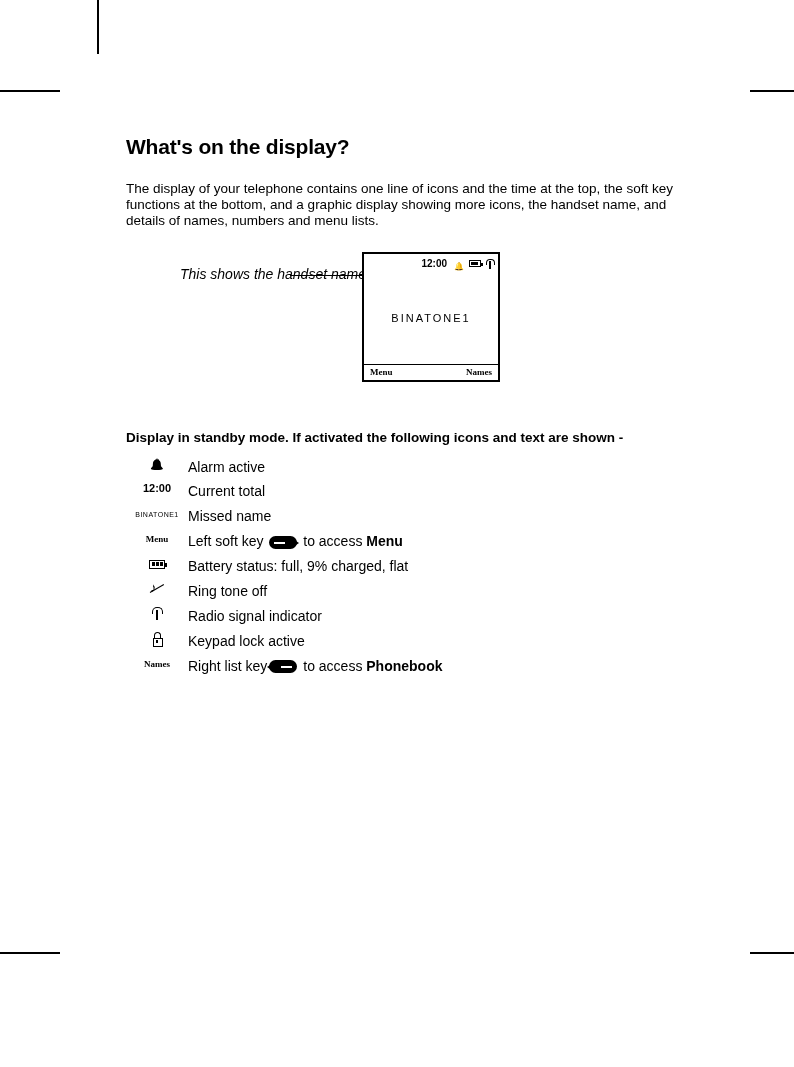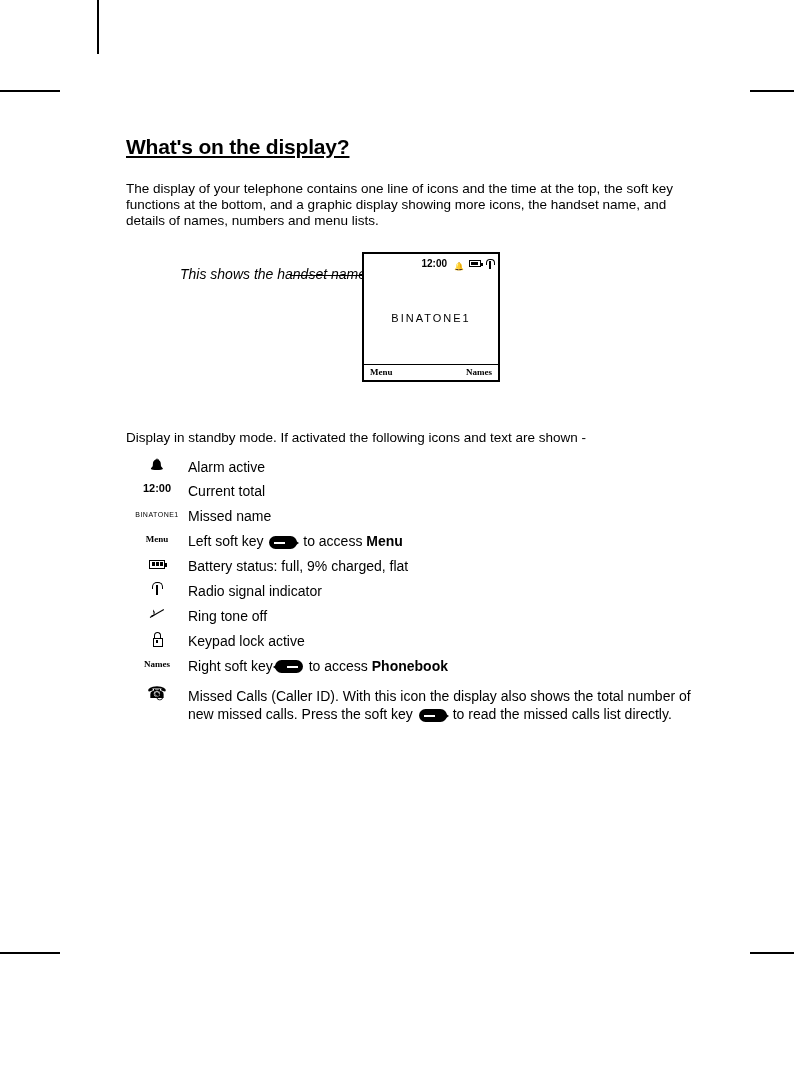--- a/index.html
+++ b/index.html
@@ -13,21 +13,21 @@
     height: 1067px;
     position: relative;
   }
   .crop-tl-h { position:absolute; top:90px; left:0; width:60px; height:1.5px; background:#000; }
   .crop-tl-v { position:absolute; top:0; left:97px; width:1.5px; height:54px; background:#000; }
   .crop-tr-h { position:absolute; top:90px; right:0; width:44px; height:1.5px; background:#000; }
   .crop-bl-h { position:absolute; top:952px; left:0; width:60px; height:1.5px; background:#000; }
   .crop-br-h { position:absolute; top:952px; right:0; width:44px; height:1.5px; background:#000; }
 
   .page { position:absolute; left:126px; top:135px; width:570px; }
-  .heading { font-size:21px; font-weight:900; margin:0 0 22px 0; letter-spacing:-0.2px;text-decoration:underline; }
+  .heading { font-size:21px; font-weight:900; margin:0 0 22px 0; letter-spacing:-0.2px; }
   .intro { font-size:13.5px; line-height:1.2; margin:0 0 22px 0; }
 
   .diagram-area { position:relative; height:150px; margin-left:36px; margin-bottom:28px; }
   .callout { position:absolute; left:10px; top:14px; font-style:italic; font-size:14px; line-height:1.2;margin-left:8px; }
   .callout-line { position:absolute; left:128px; top:23px; width:80px; height:1.5px; background:#000; }
   .callout-arrow { position:absolute; left:206px; top:18px; width:0; height:0; border-left:8px solid #000; border-top:5px solid transparent; border-bottom:5px solid transparent; }
 
   .screen {
     position:absolute; left:200px; top:0; width:138px; height:130px;
     border:2px solid #000; background:#fff;
@@ -38,21 +38,21 @@
   .ico-batt { display:inline-block; width:12px; height:7px; border:1.2px solid #000; position:relative; }
   .ico-batt::after { content:""; position:absolute; right:-3px; top:1.5px; width:2px; height:3px; background:#000; }
   .ico-batt .fill { position:absolute; left:1px; top:1px; bottom:1px; width:7px; background:#000; }
   .ico-ant { display:inline-block; width:8px; height:10px; position:relative; }
   .ico-ant::before { content:""; position:absolute; left:3px; top:2px; width:1.5px; height:8px; background:#000; }
   .ico-ant::after { content:""; position:absolute; left:0; top:0; width:7px; height:5px; border:1.2px solid #000; border-bottom:none; border-radius:4px 4px 0 0; }
   .screen-name { text-align:center; font-size:11px; letter-spacing:2px; margin-top:40px; font-family: Arial, sans-serif; }
   .screen-bottom { position:absolute; bottom:0; left:0; right:0; height:16px; border-top:1.5px solid #000; display:flex; justify-content:space-between; padding:0 6px; align-items:center; }
   .softkey { font-size:9px; font-family: "Times New Roman", serif; font-weight:bold; }
 
-  .subheading { font-size:13.5px; font-weight:normal; margin:0 0 10px 0; }
+  .subheading { font-size:13.5px; font-weight:bold; margin:0 0 10px 0; }
   .icon-table { display:table; width:100%; }
   .irow { display:table-row; }
   .icell-icon { display:table-cell; width:62px; text-align:center; vertical-align:top; padding:3px 0; font-size:11px; }
   .icell-desc { display:table-cell; vertical-align:top; padding:3px 0; font-size:14px; line-height:1.35; }
   .bold { font-weight:bold; }
 
   .ico-bell::before { content:"🔔"; font-size:11px; color:#000; filter: grayscale(1) brightness(0);}
   .time-lbl { font-size:11px; font-weight:900; }
   .binatone-lbl { font-size:7px; letter-spacing:0.5px; font-family: Arial; }
   .menu-lbl { font-size:9px; font-family:"Times New Roman",serif; font-weight:bold; }
@@ -154,43 +154,37 @@
         <span>Left soft key </span><span class="softbtn-l"></span><span> to access </span><span class="bold">Menu</span>
       </div>
     </div>
 
     <div class="irow">
       <div class="icell-icon"><span class="ico-batt-lg"><span class="f1"></span><span class="f2"></span><span class="f3"></span></span></div>
       <div class="icell-desc">Battery status: full, 9% charged, flat</div>
     </div>
 
     <div class="irow">
-      <div class="icell-icon"><span class="ico-ant-lg"></span></div>
-      <div class="icell-desc">Radio signal indicator</div>
+      <div class="icell-icon"><span class="ico-ringoff"></span></div>
+      <div class="icell-desc">Ring tone off</div>
     </div>
 
     <div class="irow">
-      <div class="icell-icon"><span class="ico-ringoff"></span></div>
-      <div class="icell-desc">Ring tone off</div>
+      <div class="icell-icon"><span class="ico-ant-lg"></span></div>
+      <div class="icell-desc">Radio signal indicator</div>
     </div>
 
     <div class="irow">
       <div class="icell-icon"><span class="ico-lock"><span class="dot"></span></span></div>
       <div class="icell-desc">Keypad lock active</div>
     </div>
 
     <div class="irow">
       <div class="icell-icon"><span class="menu-lbl">Names</span></div>
       <div class="icell-desc">
-        <span>Right soft key</span><span class="softbtn-r"></span><span> to access </span><span class="bold">Phonebook</span>
+        <span>Right list key</span><span class="softbtn-r"></span><span> to access </span><span class="bold">Phonebook</span>
       </div>
     </div>
 
-    <div class="irow mc-row">
-      <div class="icell-icon"><span class="ico-phone"></span></div>
-      <div class="icell-desc">
-        <span>Missed Calls (Caller ID). With this icon the display also shows the total number of new missed calls. Press the soft key </span><span class="softbtn-l"></span><span> to read the missed calls list directly.</span>
-      </div>
-    </div>
 
 
   </div>
 </div>
 
 </body></html>

